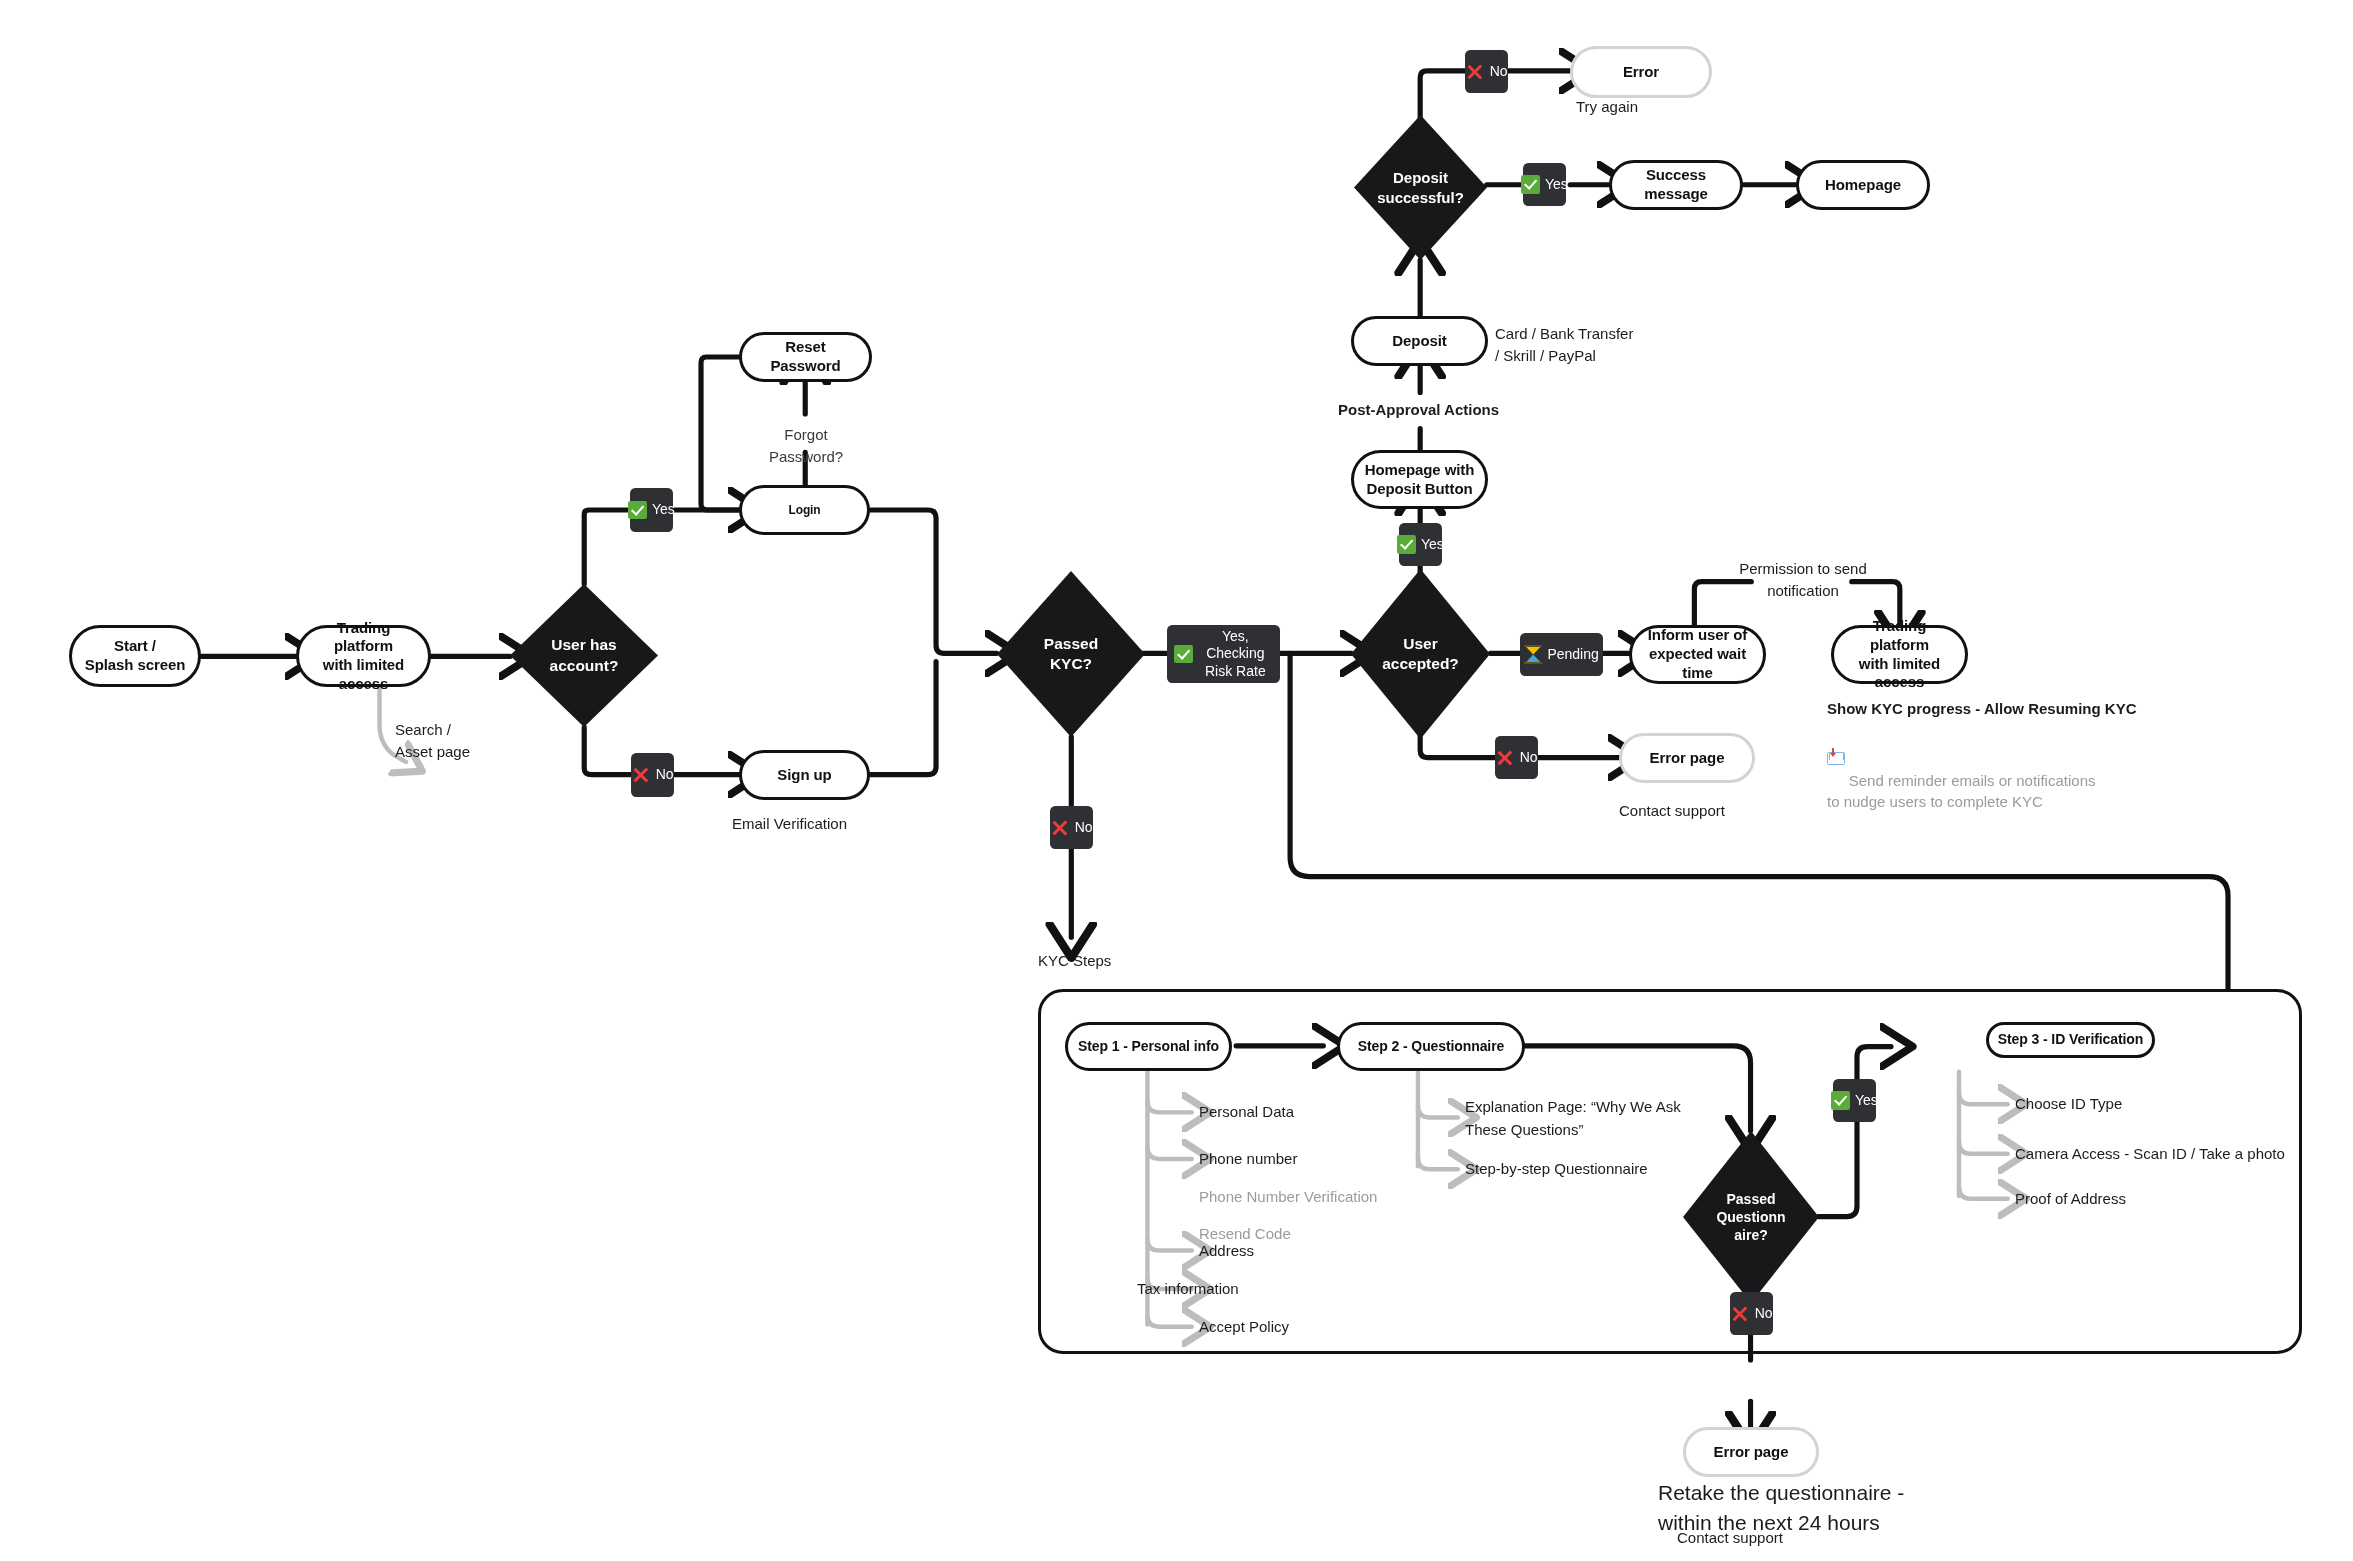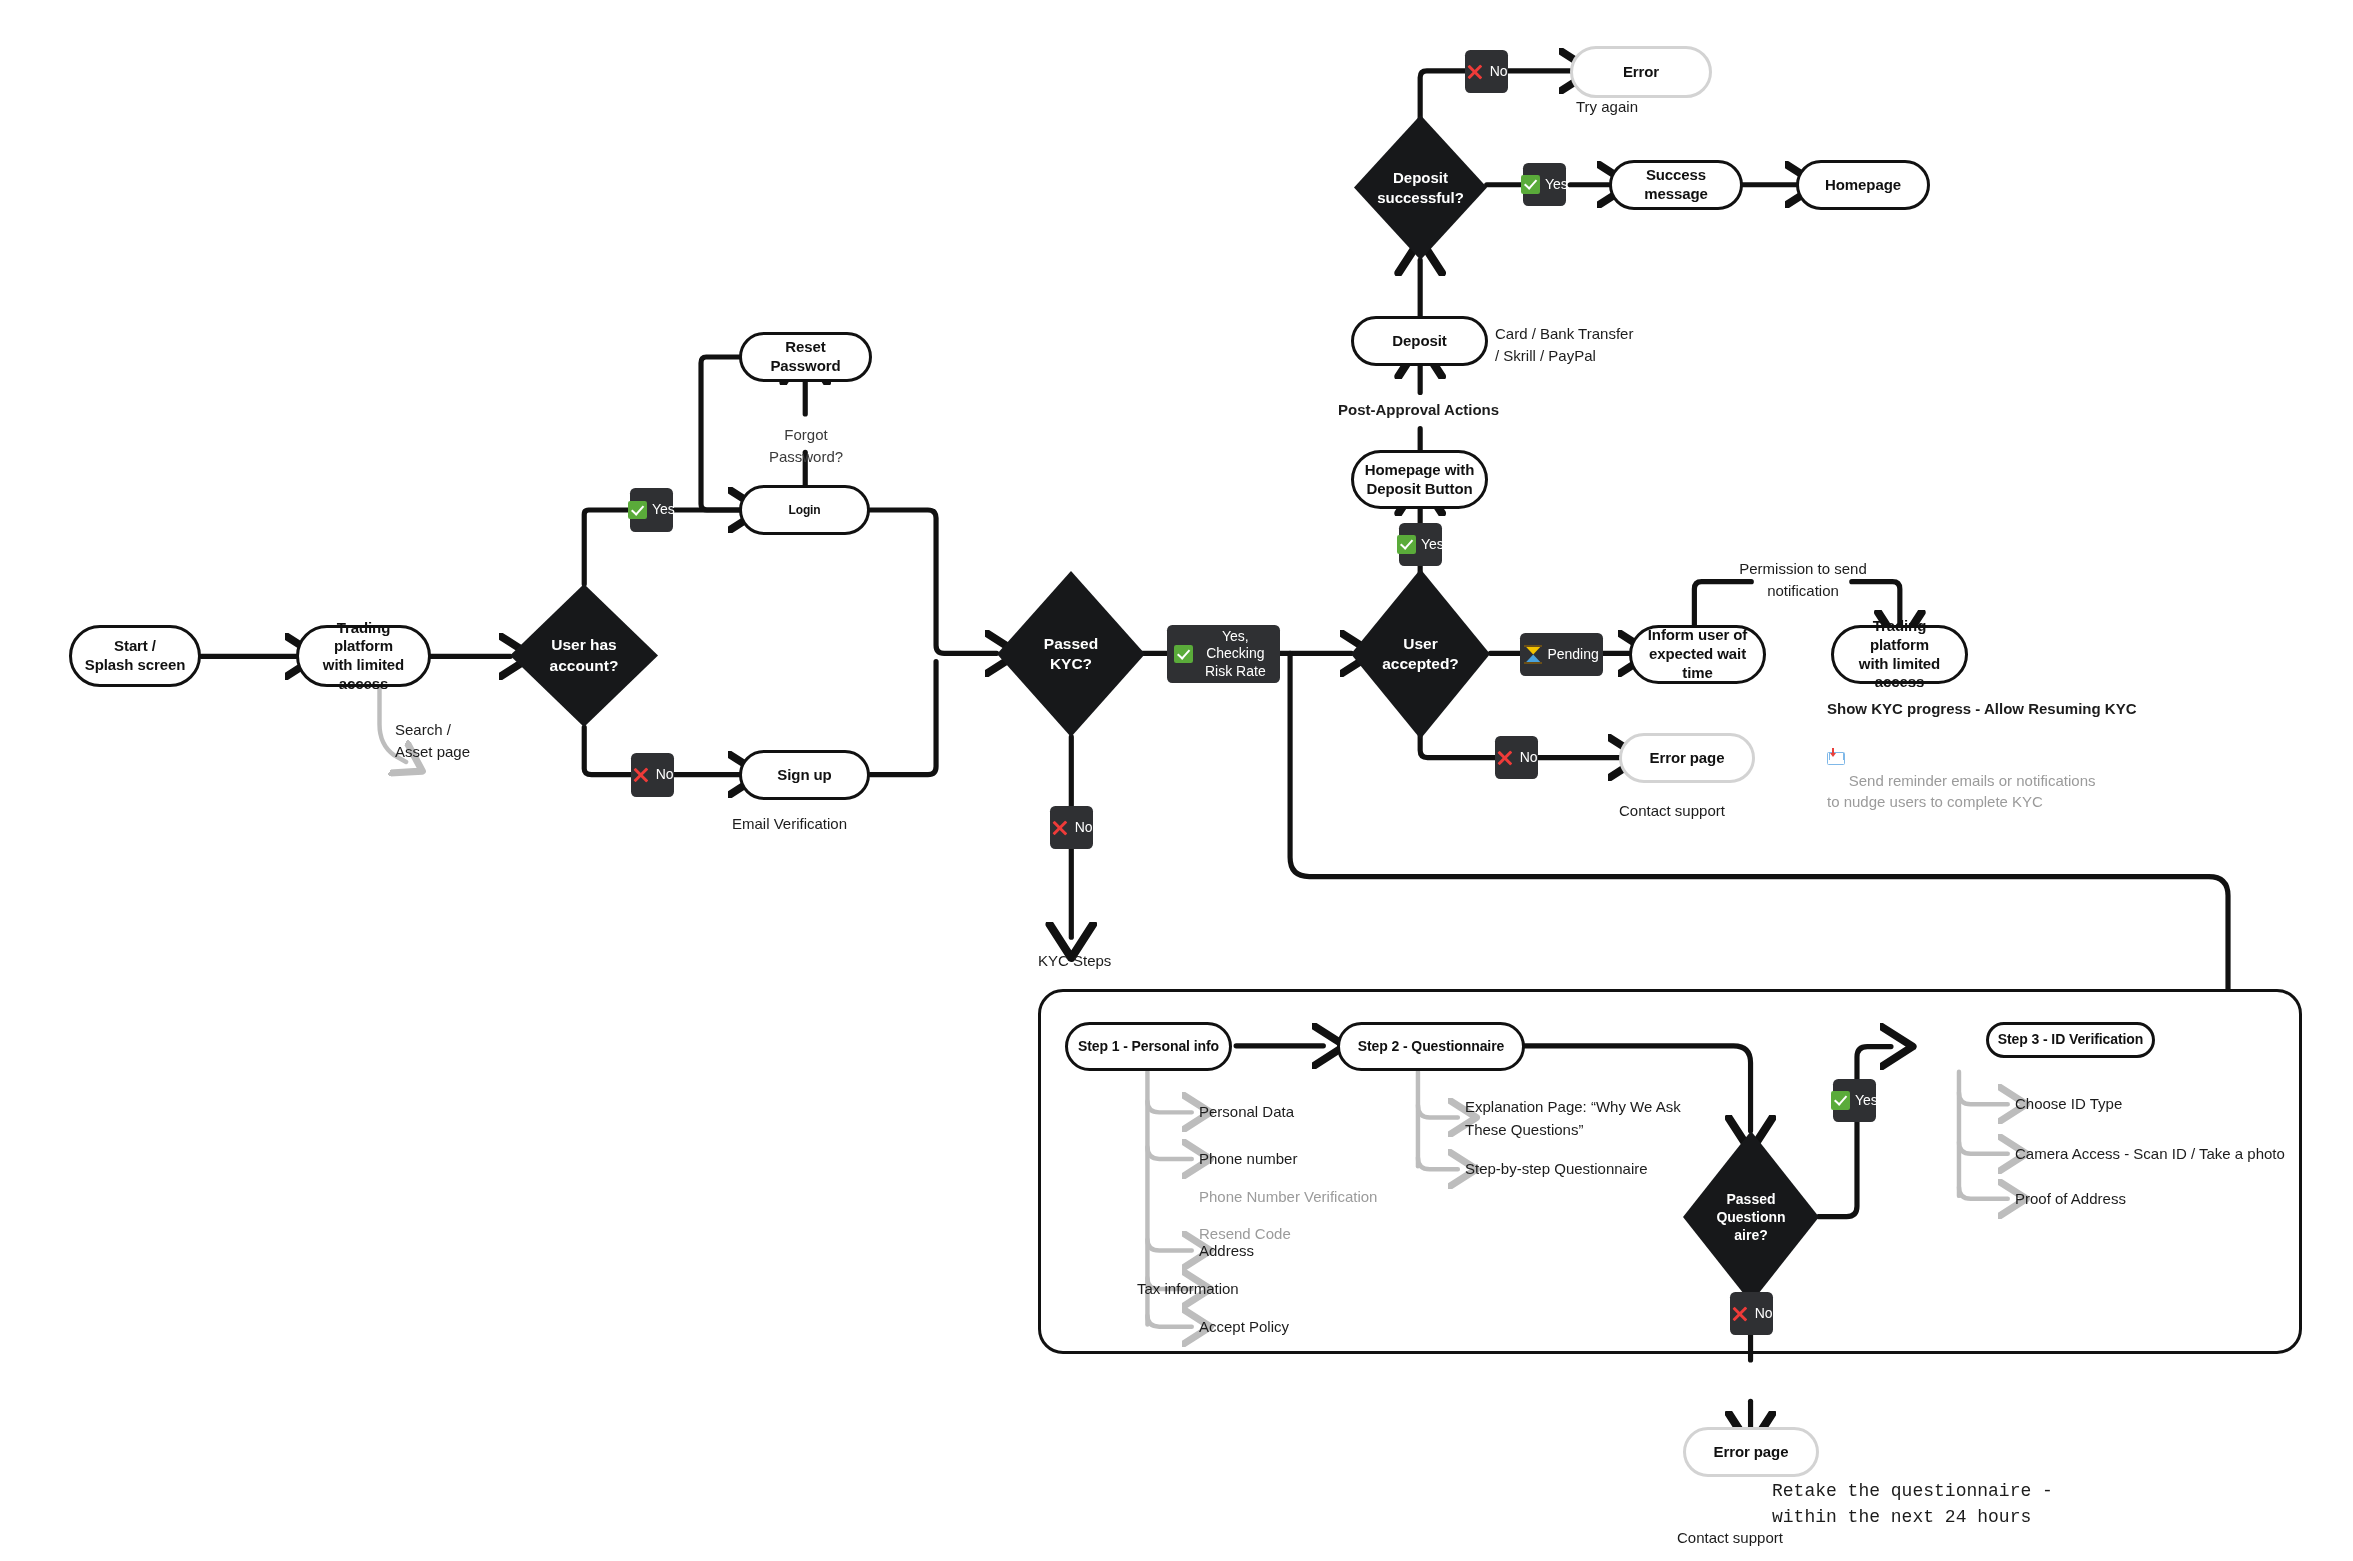--- a/index.html
+++ b/index.html
@@ -391,21 +391,21 @@
 
   <div class="note" style="left:1827px;top:698px;font-size:15px;font-weight:700;">Show KYC progress - Allow Resuming KYC</div>
 
   <div class="note gray" style="left:1827px;top:728px;font-size:15px;">
     <span class="mailico">
       <span class="env"></span><span class="arw"></span><span class="arwh"></span>
     </span><span>Send reminder emails or notifications
 to nudge users to complete KYC</span>
   </div>
 
-  <div class="note" style="left:1772px;top:1478px;font-size:18px;font-family:Liberation Mono, monospace;">Retake the questionnaire -
+  <div class="note" style="left:1658px;top:1478px;font-size:21px;">Retake the questionnaire -
 within the next 24 hours</div>
 
   <div class="note" style="left:1677px;top:1527px;font-size:15px;">Contact support</div>
 
   <div class="subitem" style="left:1199px;top:1101px;font-size:15px;">Personal Data</div>
   <div class="subitem" style="left:1199px;top:1148px;font-size:15px;">Phone number</div>
   <div class="subitem ghost" style="left:1199px;top:1186px;font-size:15px;">Phone Number Verification</div>
   <div class="subitem ghost" style="left:1199px;top:1223px;font-size:15px;">Resend Code</div>
   <div class="subitem" style="left:1199px;top:1240px;font-size:15px;">Address</div>
   <div class="subitem" style="left:1137px;top:1278px;font-size:15px;">Tax information</div>

